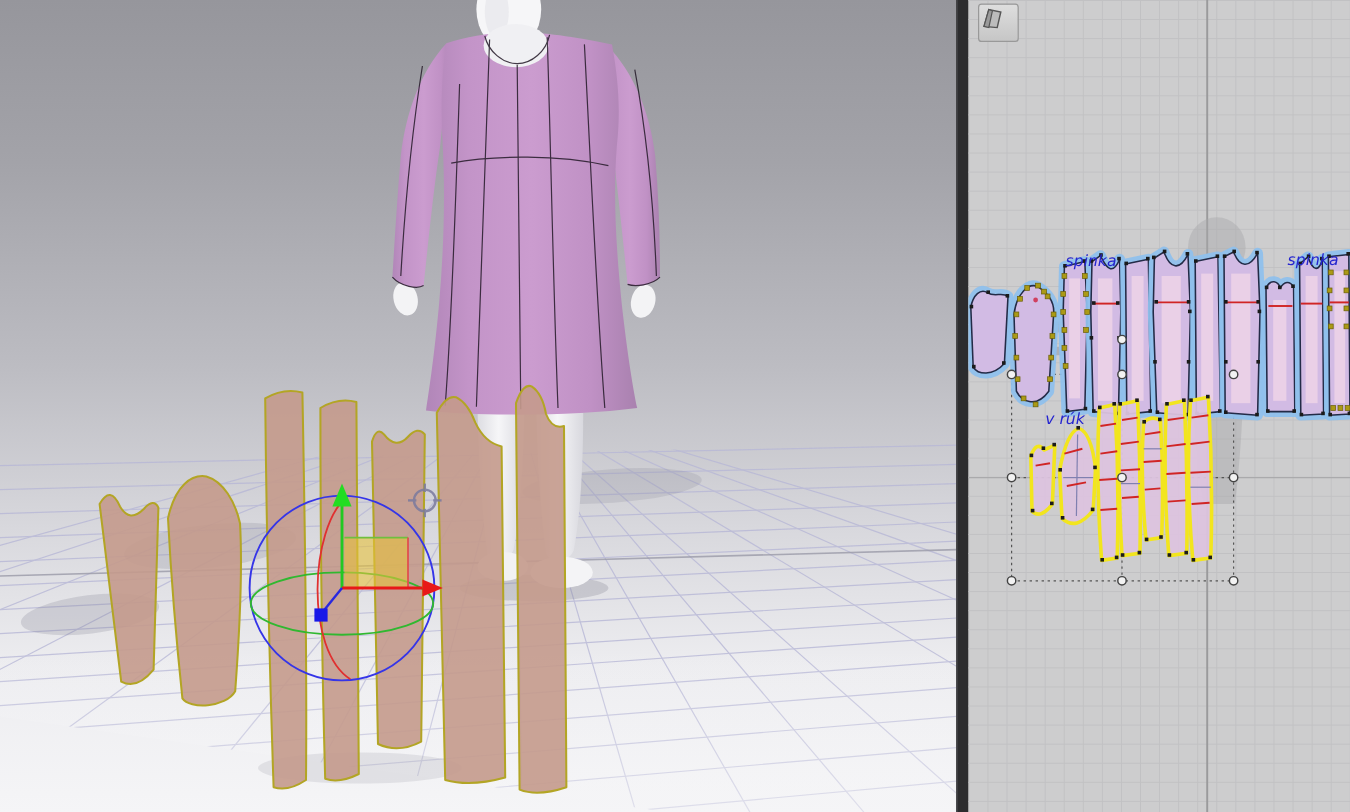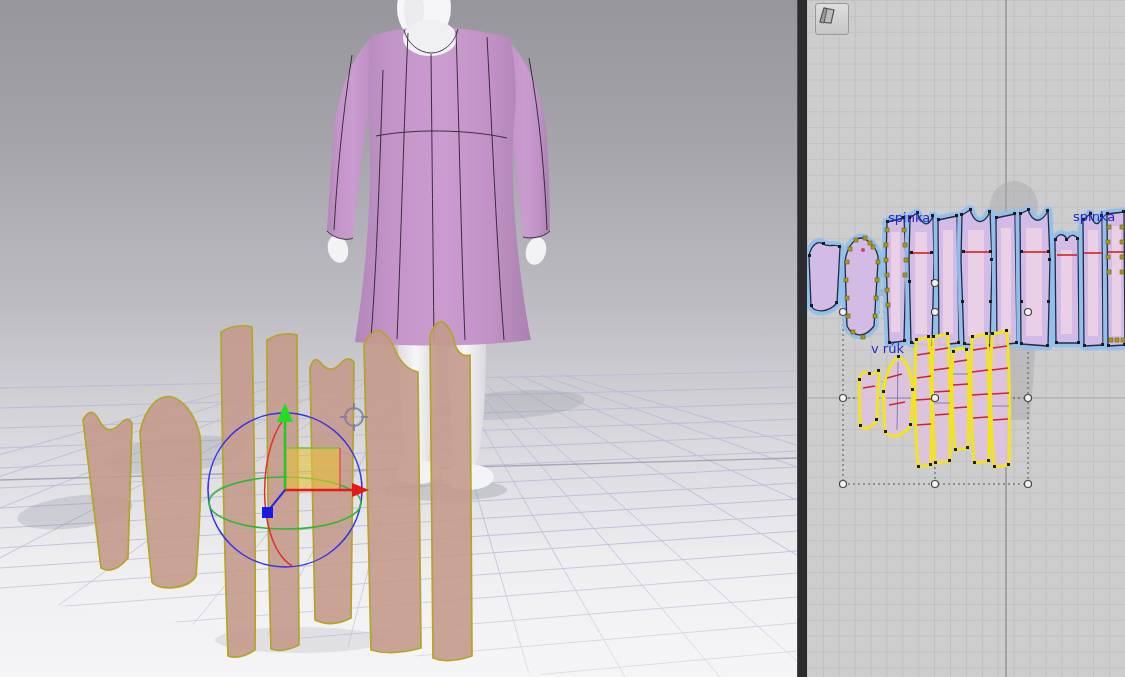--- a/index.html
+++ b/index.html
@@ -1,16 +1,16 @@
 <!DOCTYPE html>
 <html><head>
 <meta charset="utf-8">
 <style>
   html,body{margin:0;padding:0;background:#222;}
-  #stage{position:relative;width:1125px;height:677px;overflow:hidden;font-family:"DejaVu Sans","Liberation Sans",sans-serif;}
+  #stage{position:relative;width:1125px;height:677px;overflow:hidden;font-family:"DejaVu Sans","Liberation Sans",sans-serif;font-style:italic;}
   
   #vp3d{position:absolute;left:0;top:0;width:797px;height:677px;
     background:linear-gradient(180deg,#96969c 0%,#a3a3a9 20%,#bcbcc2 45%,#d8d8dd 65%,#ededf0 82%,#f5f5f7 100%);}
   #vp3d svg{position:absolute;left:0;top:0;}
   
   #divider{position:absolute;left:797px;top:0;width:10px;height:677px;background:#2c2c2e;border-left:1px solid #4a4a4c;}
   
   #vp2d{position:absolute;left:807px;top:0;width:318px;height:677px;background:#cdcdce;
     background-image:
       linear-gradient(#c1c1c3 1px,transparent 1px),

